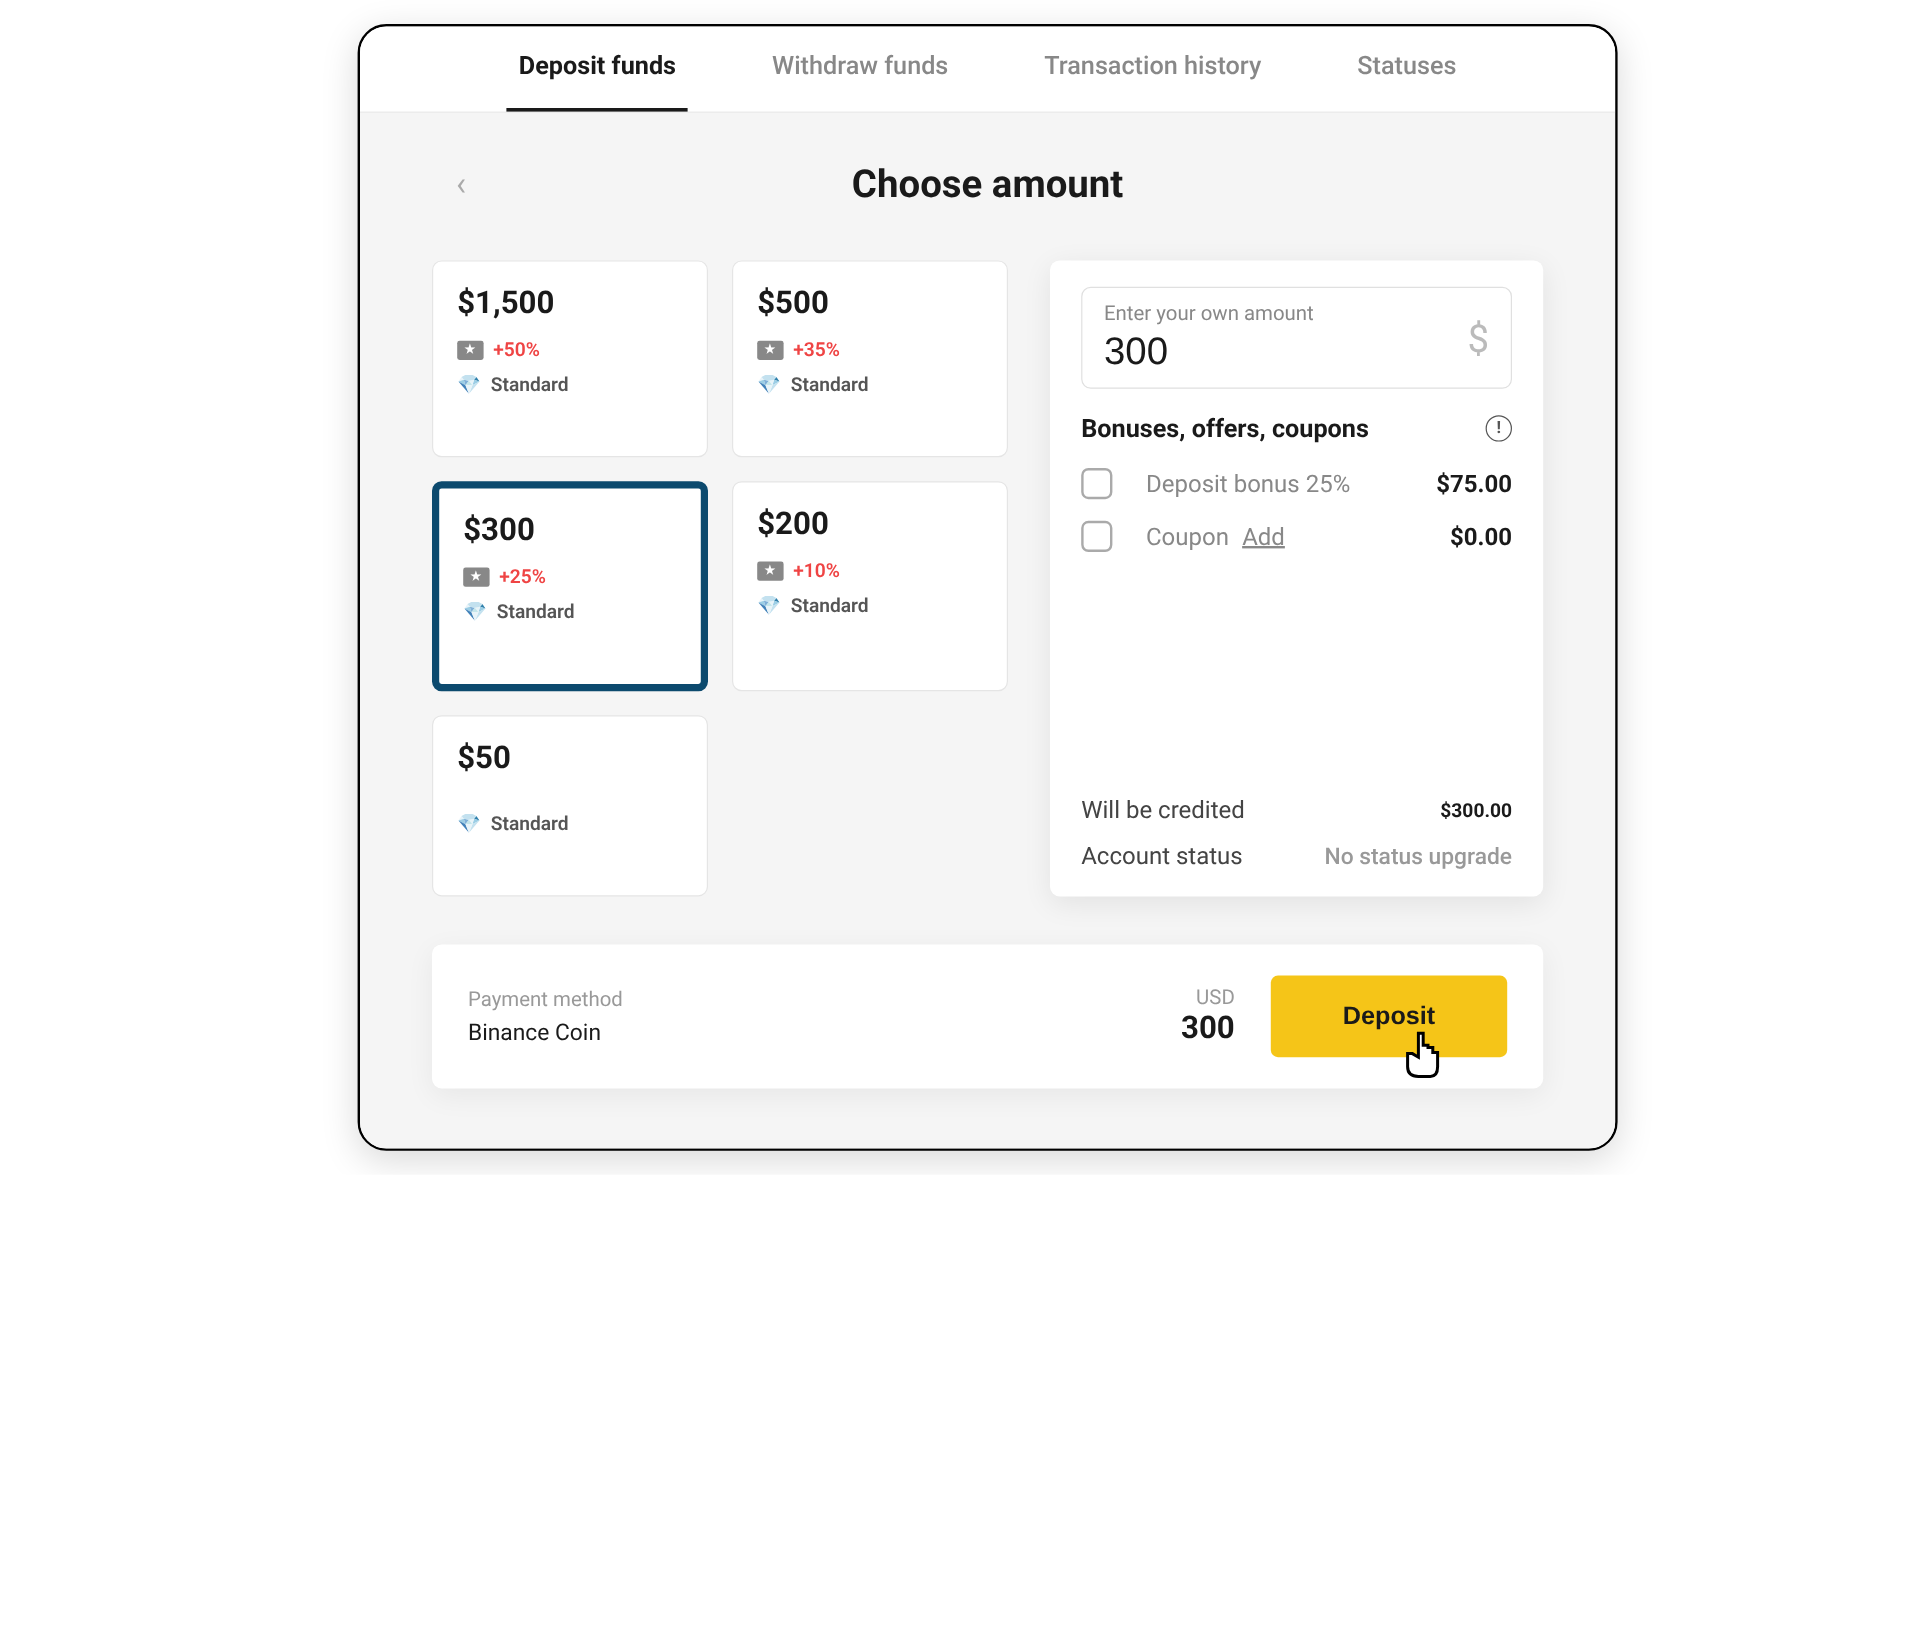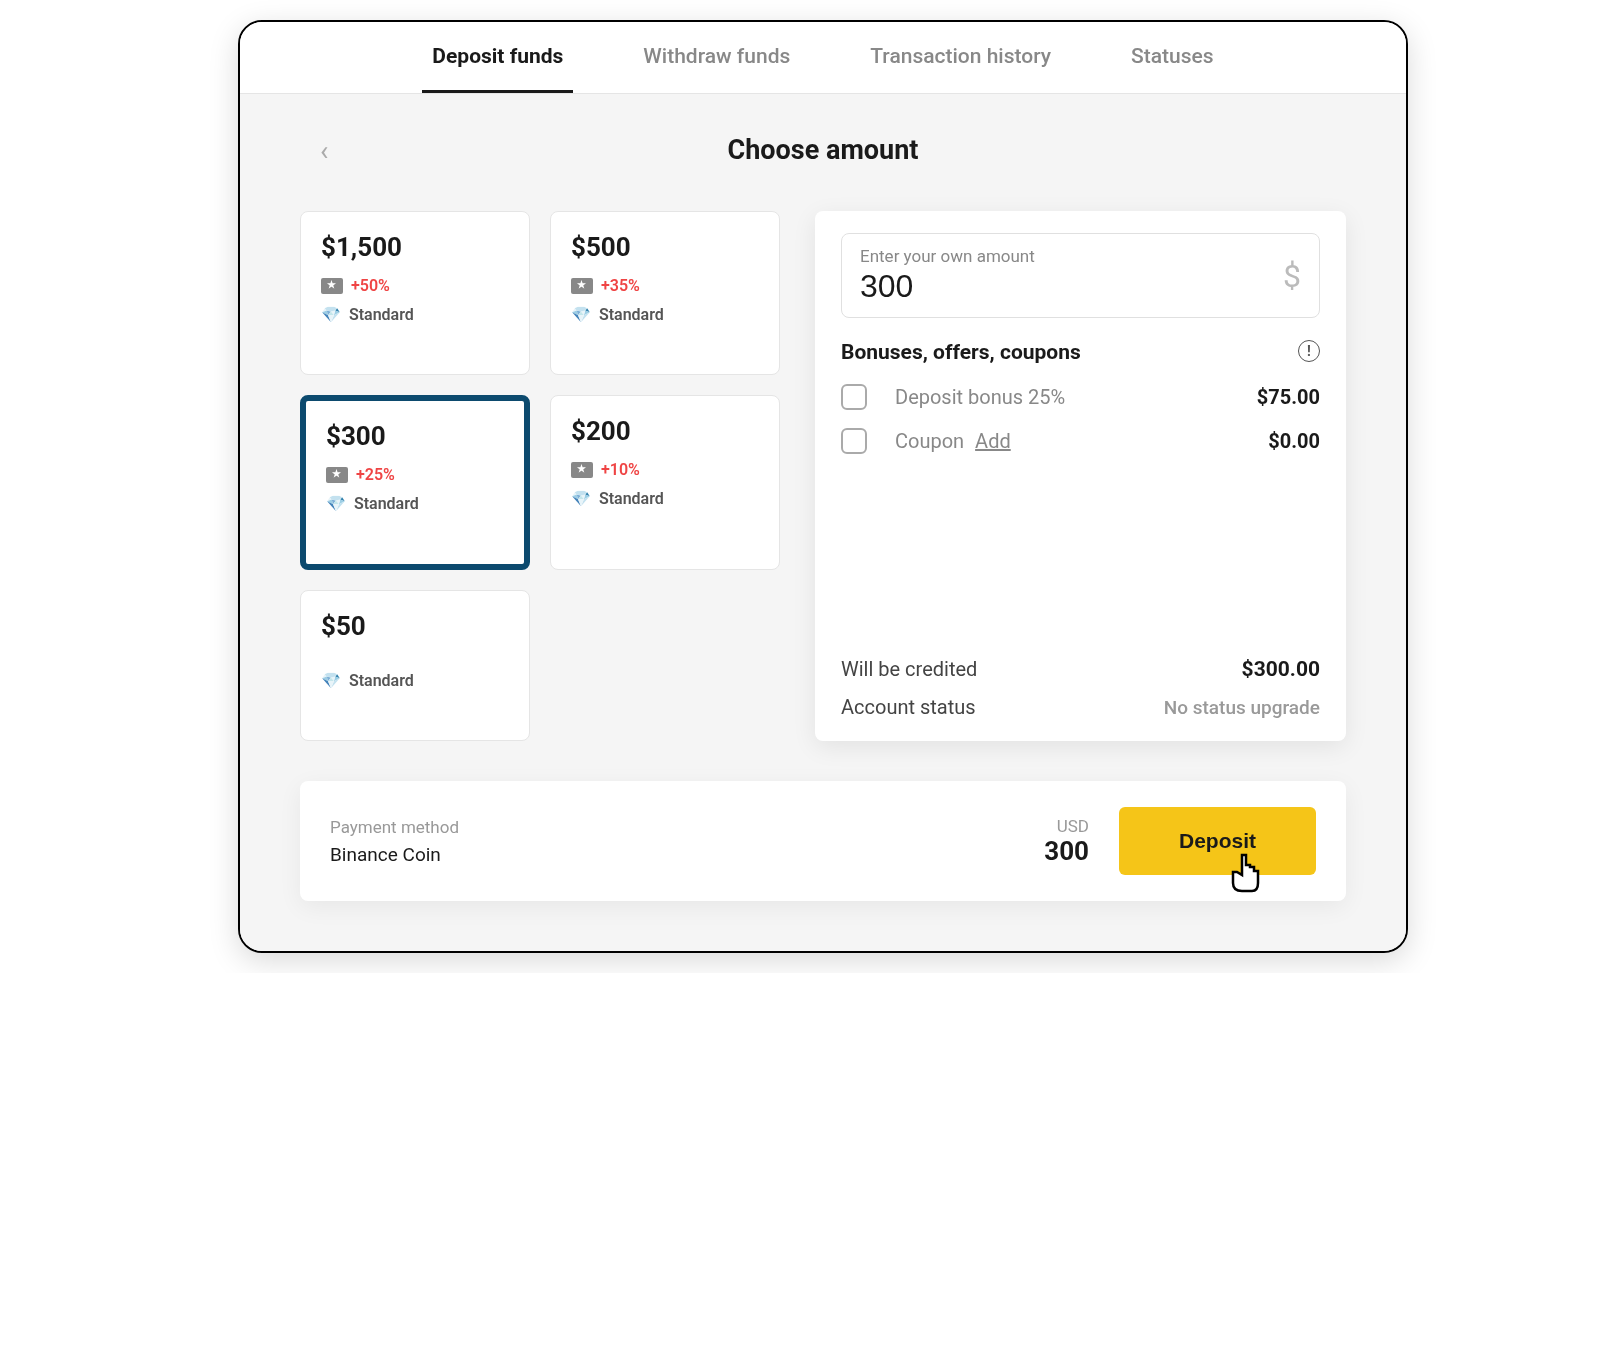--- a/index.html
+++ b/index.html
@@ -4,21 +4,21 @@
 <style>
 * { box-sizing: border-box; margin: 0; padding: 0; }
 body {
   font-family: -apple-system, BlinkMacSystemFont, "Segoe UI", Roboto, Helvetica, Arial, sans-serif;
   background: #fff;
   display: flex;
   justify-content: center;
   padding: 20px;
 }
 .window {
-  width: 1170px;
+  width: 1050px;
   border: 2px solid #000;
   border-radius: 24px;
   overflow: hidden;
   background: #fff;
   box-shadow: 0 8px 30px rgba(0,0,0,0.15);
   margin-left: 46px;
 }
 .tabs {
   display: flex;
   border-bottom: 1px solid #e5e5e5;
@@ -52,21 +52,21 @@
 .back {
   position: absolute;
   left: 20px;
   top: 50%;
   transform: translateY(-50%);
   font-size: 28px;
   color: #aaa;
   cursor: pointer;
 }
 .title {
-  font-size: 27px;
+  font-size: 32px;
   font-weight: 700;
   color: #1a1a1a;
 }
 .main {
   display: flex;
   gap: 35px;
 }
 .presets {
   display: grid;
   grid-template-columns: 1fr 1fr;
@@ -220,21 +220,21 @@
   display: flex;
   justify-content: space-between;
   align-items: center;
   margin-top: 14px;
 }
 .summary-label {
   font-size: 20px;
   color: #444;
 }
 .summary-value {
-  font-size: 21px;
+  font-size: 16px;
   font-weight: 700;
   color: #1a1a1a;
 }
 .summary-value.muted {
   font-size: 19px;
   font-weight: 500;
   color: #999;
 }
 .footer {
   margin-top: 40px;

